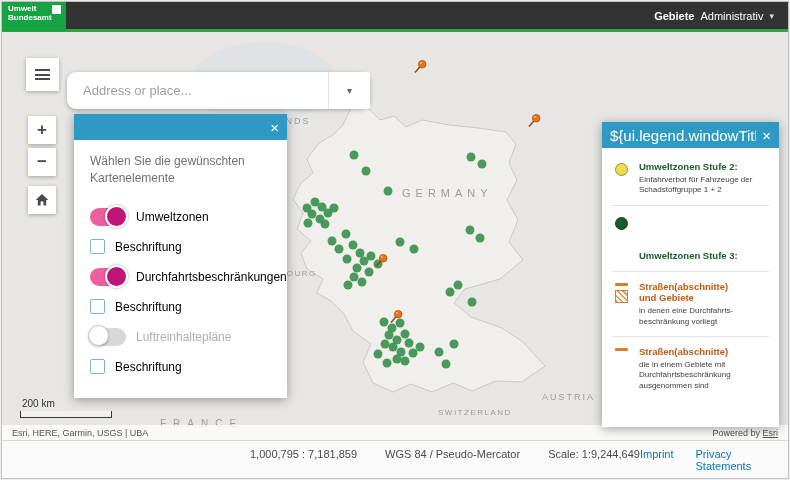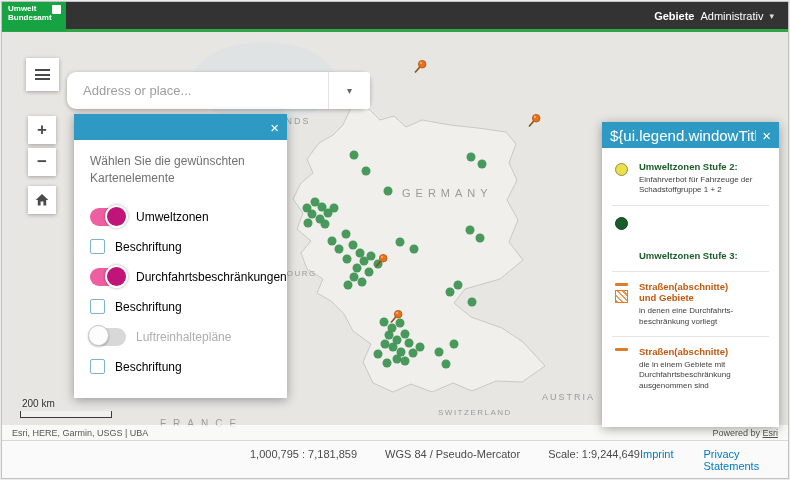--- a/index.html
+++ b/index.html
@@ -71,21 +71,21 @@
   
   .scalebar{position:absolute;left:18px;top:366px;z-index:5}
   .scalebar-label{font-size:10px;color:#2b2b2b;margin:0 0 2px 2px;text-shadow:0 0 2px #fff}
   .scalebar-bar{width:92px;height:7px;border:1px solid #3a3a3a;border-top:none;background:rgba(255,255,255,.4)}
   .attribution{position:absolute;left:0;right:0;bottom:0;height:15px;background:rgba(255,255,255,.75);font-size:9px;color:#555;display:flex;justify-content:space-between;align-items:center;padding:0 10px;z-index:5}
   .attribution a{color:#555;text-decoration:underline;cursor:pointer}
 
   
   .footer{position:absolute;left:0;right:0;bottom:0;height:38px;background:#fafafa;border-top:1px solid #d8d8d8;display:flex;align-items:flex-start;padding:7px 18px 0 248px;font-size:11px;color:#4a4a4a;z-index:20}
   .f-center{display:flex;gap:28px;white-space:nowrap}
-  .f-links{margin-left:auto;display:flex;gap:30px}
+  .f-links{margin-left:auto;display:flex;gap:22px}
   .f-links span{color:#0079c1;cursor:pointer}
 </style>
 </head>
 <body>
 
 <div class="app">
 
   <header class="topbar">
     <div class="logo">
       <div>Umwelt</div>

